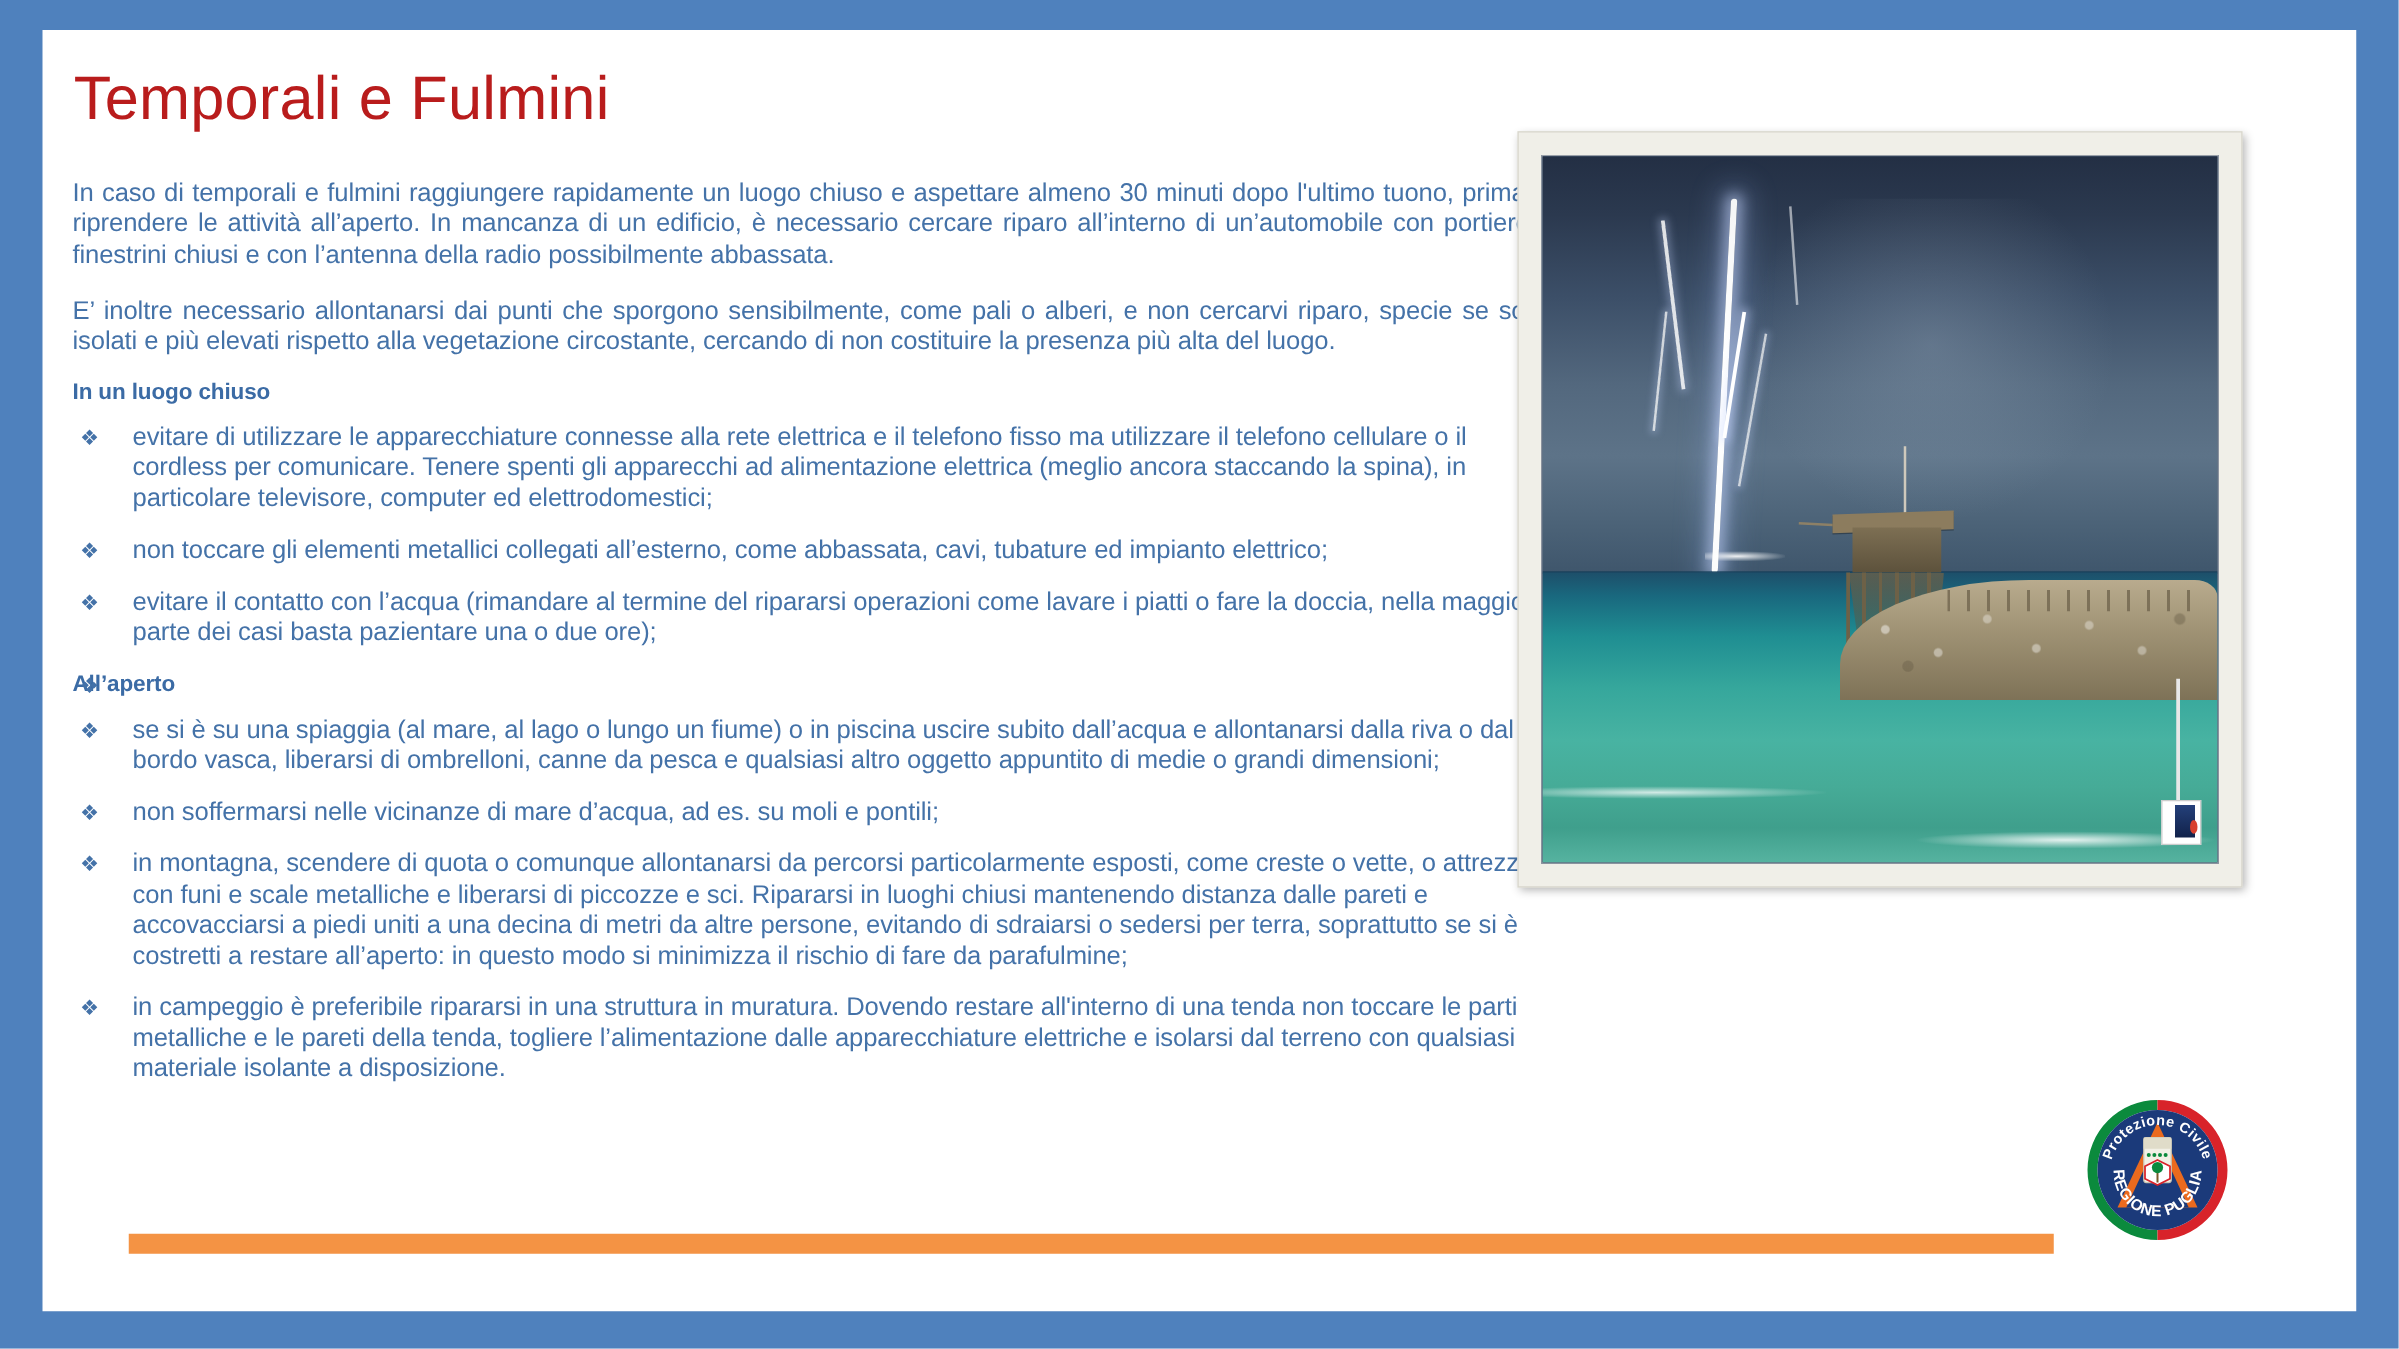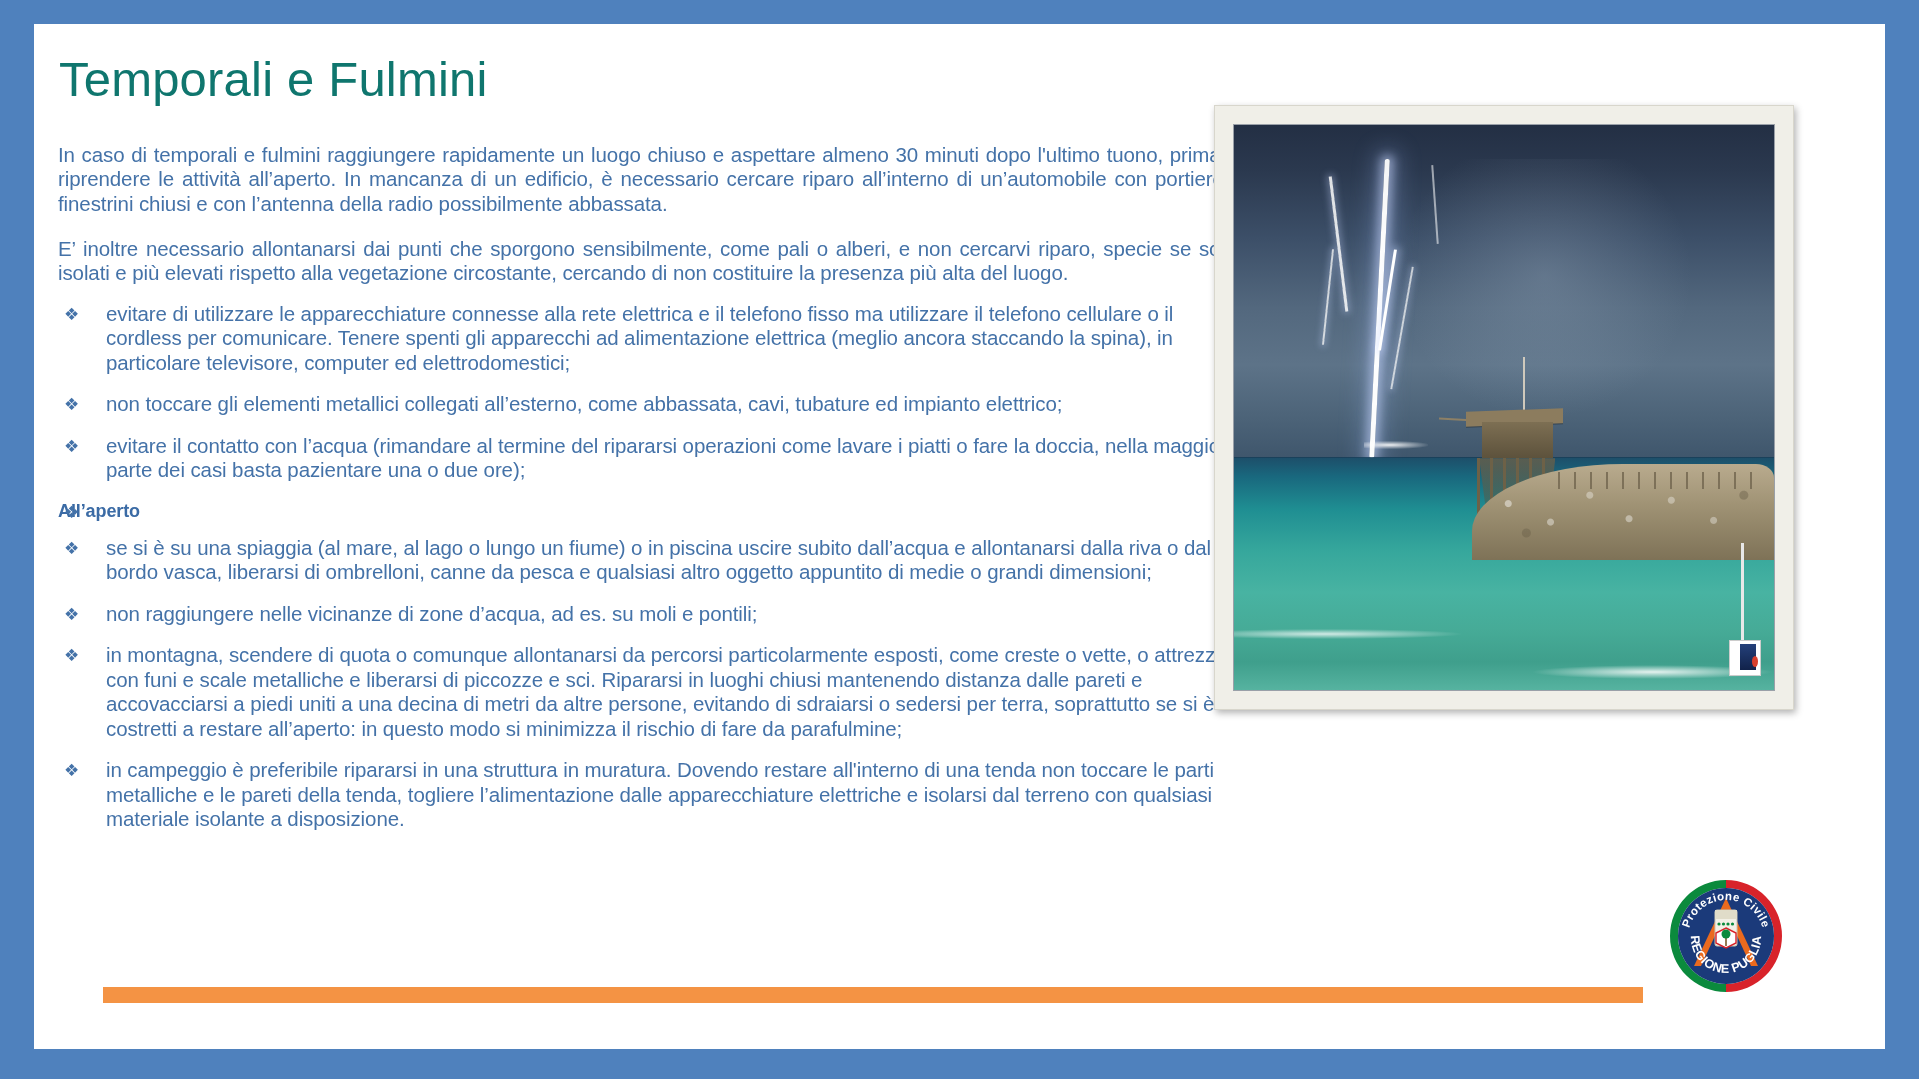--- a/index.html
+++ b/index.html
@@ -32,21 +32,21 @@
     overflow: hidden;
   }
 
   
   #title {
     position: absolute;
     left: 25px;
     top: 26px;
     font-size: 49px;
     line-height: 58px;
-    color: #0f766e;
+    color: #b91c1c;
     font-weight: 400;
     letter-spacing: 0.2px;
     white-space: nowrap;
   }
 
   
   #textcol {
     position: absolute;
     left: 24px;
     top: 98px;
@@ -283,20 +283,21 @@
 <div id="slide">
   <div id="slide-inner">
 
     <div id="title">Temporali e Fulmini</div>
 
     <div id="textcol">
 
       <p class="para justify">In caso di temporali e fulmini raggiungere rapidamente un luogo chiuso e aspettare almeno 30 minuti dopo l'ultimo tuono, prima di riprendere le attività all’aperto. In mancanza di un edificio, è necessario cercare riparo all’interno di un’automobile con portiere e finestrini chiusi e con l’antenna della radio possibilmente abbassata.</p>
       <p class="para justify">E’ inoltre necessario allontanarsi dai punti che sporgono sensibilmente, come pali o alberi, e non cercarvi riparo, specie se sono isolati e più elevati rispetto alla vegetazione circostante, cercando di non costituire la presenza più alta del luogo.</p>
 
+      <div class="subhead">In un luogo chiuso</div>
 
       <ul class="bullets">
         <li>
           <span class="bullet-glyph">❖</span>
           <span>evitare di utilizzare le apparecchiature connesse alla rete elettrica e il telefono fisso ma utilizzare il telefono cellulare o il cordless per comunicare. Tenere spenti gli apparecchi ad alimentazione elettrica (meglio ancora staccando la spina), in particolare televisore, computer ed elettrodomestici;</span>
         </li>
         <li>
           <span class="bullet-glyph">❖</span>
           <span>non toccare gli elementi metallici collegati all’esterno, come abbassata, cavi, tubature ed impianto elettrico;</span>
         </li>
@@ -311,21 +312,21 @@
 
       <div class="subhead">All’aperto</div>
 
       <ul class="bullets">
         <li>
           <span class="bullet-glyph">❖</span>
           <span>se si è su una spiaggia (al mare, al lago o lungo un fiume) o in piscina uscire subito dall’acqua e allontanarsi dalla riva o dal bordo vasca, liberarsi di ombrelloni, canne da pesca e qualsiasi altro oggetto appuntito di medie o grandi dimensioni;</span>
         </li>
         <li>
           <span class="bullet-glyph">❖</span>
-          <span>non raggiungere nelle vicinanze di zone d’acqua, ad es. su moli e pontili;</span>
+          <span>non soffermarsi nelle vicinanze di mare d’acqua, ad es. su moli e pontili;</span>
         </li>
         <li>
           <span class="bullet-glyph">❖</span>
           <span>in montagna, scendere di quota o comunque allontanarsi da percorsi particolarmente esposti, come creste o vette, o attrezzati con funi e scale metalliche e liberarsi di piccozze e sci. Ripararsi in luoghi chiusi mantenendo distanza dalle pareti e accovacciarsi a piedi uniti a una decina di metri da altre persone, evitando di sdraiarsi o sedersi per terra, soprattutto se si è costretti a restare all’aperto: in questo modo si minimizza il rischio di fare da parafulmine;</span>
         </li>
         <li>
           <span class="bullet-glyph">❖</span>
           <span>in campeggio è preferibile ripararsi in una struttura in muratura. Dovendo restare all'interno di una tenda non toccare le parti metalliche e le pareti della tenda, togliere l’alimentazione dalle apparecchiature elettriche e isolarsi dal terreno con qualsiasi materiale isolante a disposizione.</span>
         </li>
       </ul>

